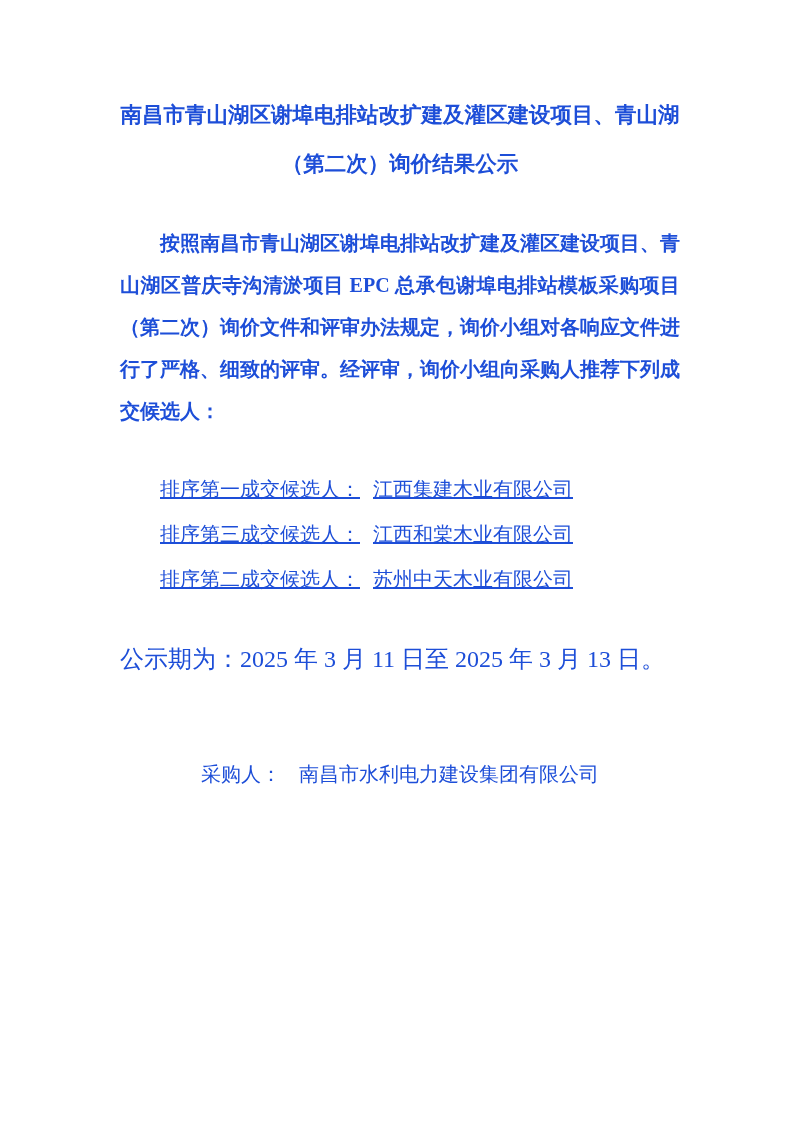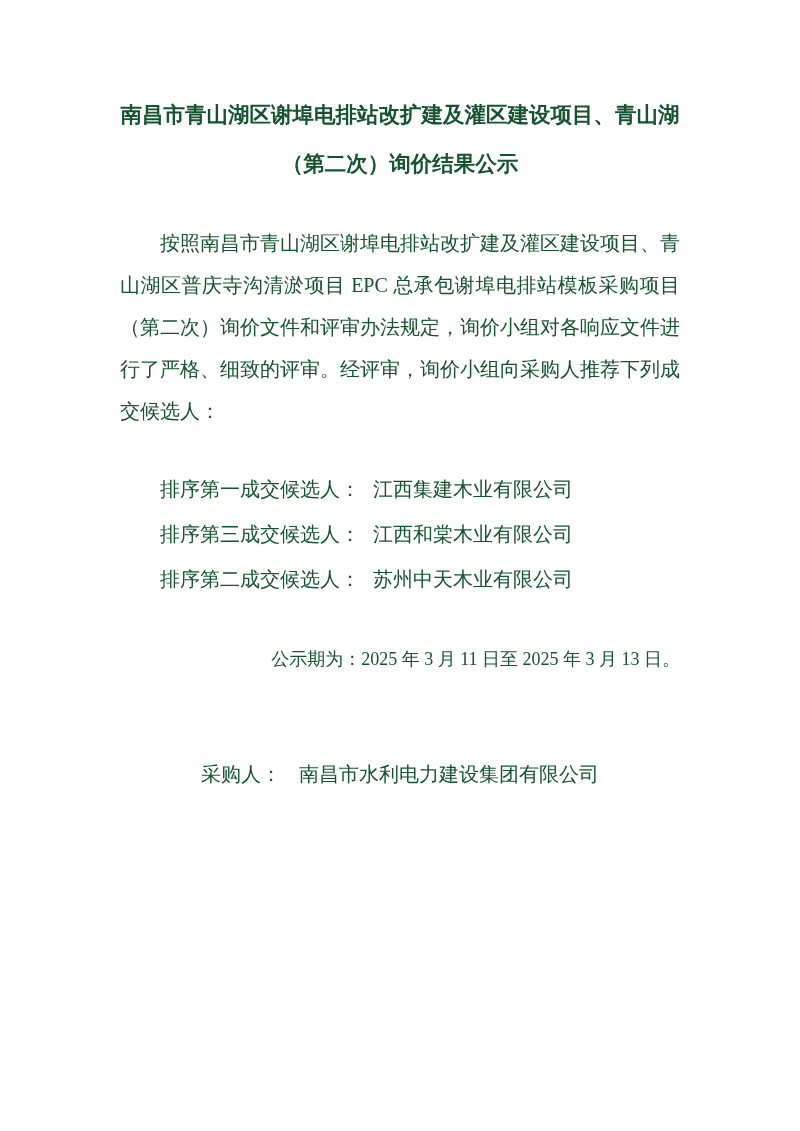--- a/index.html
+++ b/index.html
@@ -1,21 +1,21 @@
 <!DOCTYPE html>
 <html><head>
 <meta charset="utf-8">
 <style>
   * { margin: 0; padding: 0; box-sizing: border-box; }
   html, body { background: #ffffff; }
   .page {
     width: 800px;
     height: 1056px;
     background: #ffffff;
-    color: #14532d;
+    color: #1d4ed8;
     font-family: "Liberation Serif", "DejaVu Serif", serif;
     overflow: hidden;
   }
   .content {
     padding: 91px 120px 0 120px;
   }
   .doc-title {
     font-size: 21.5px;
     font-weight: bold;
     text-align: center;
@@ -25,39 +25,40 @@
     line-height: 49px;
     white-space: nowrap;
   }
   .intro {
     margin-top: 33px;
     font-size: 20px;
     line-height: 42px;
     text-align: justify;
     text-justify: inter-ideograph;
     text-indent: 2em;
+    font-weight: bold;
   }
   .candidates {
     margin-top: 35px;
     padding-left: 2em;
     font-size: 20px;
+    text-decoration: underline;
   }
   .candidate-row {
     line-height: 45px;
     white-space: nowrap;
   }
   .candidate-company {
     margin-left: 13px;
   }
   .publicity {
     margin-top: 36px;
-    font-size: 18px;
+    font-size: 24px;
     line-height: 42px;
     white-space: nowrap;
-    text-align: right;
   }
   .signature {
     margin-top: 73px;
     font-size: 20px;
     line-height: 42px;
     text-align: center;
   }
   .purchaser-name {
     margin-left: 18px;
   }

